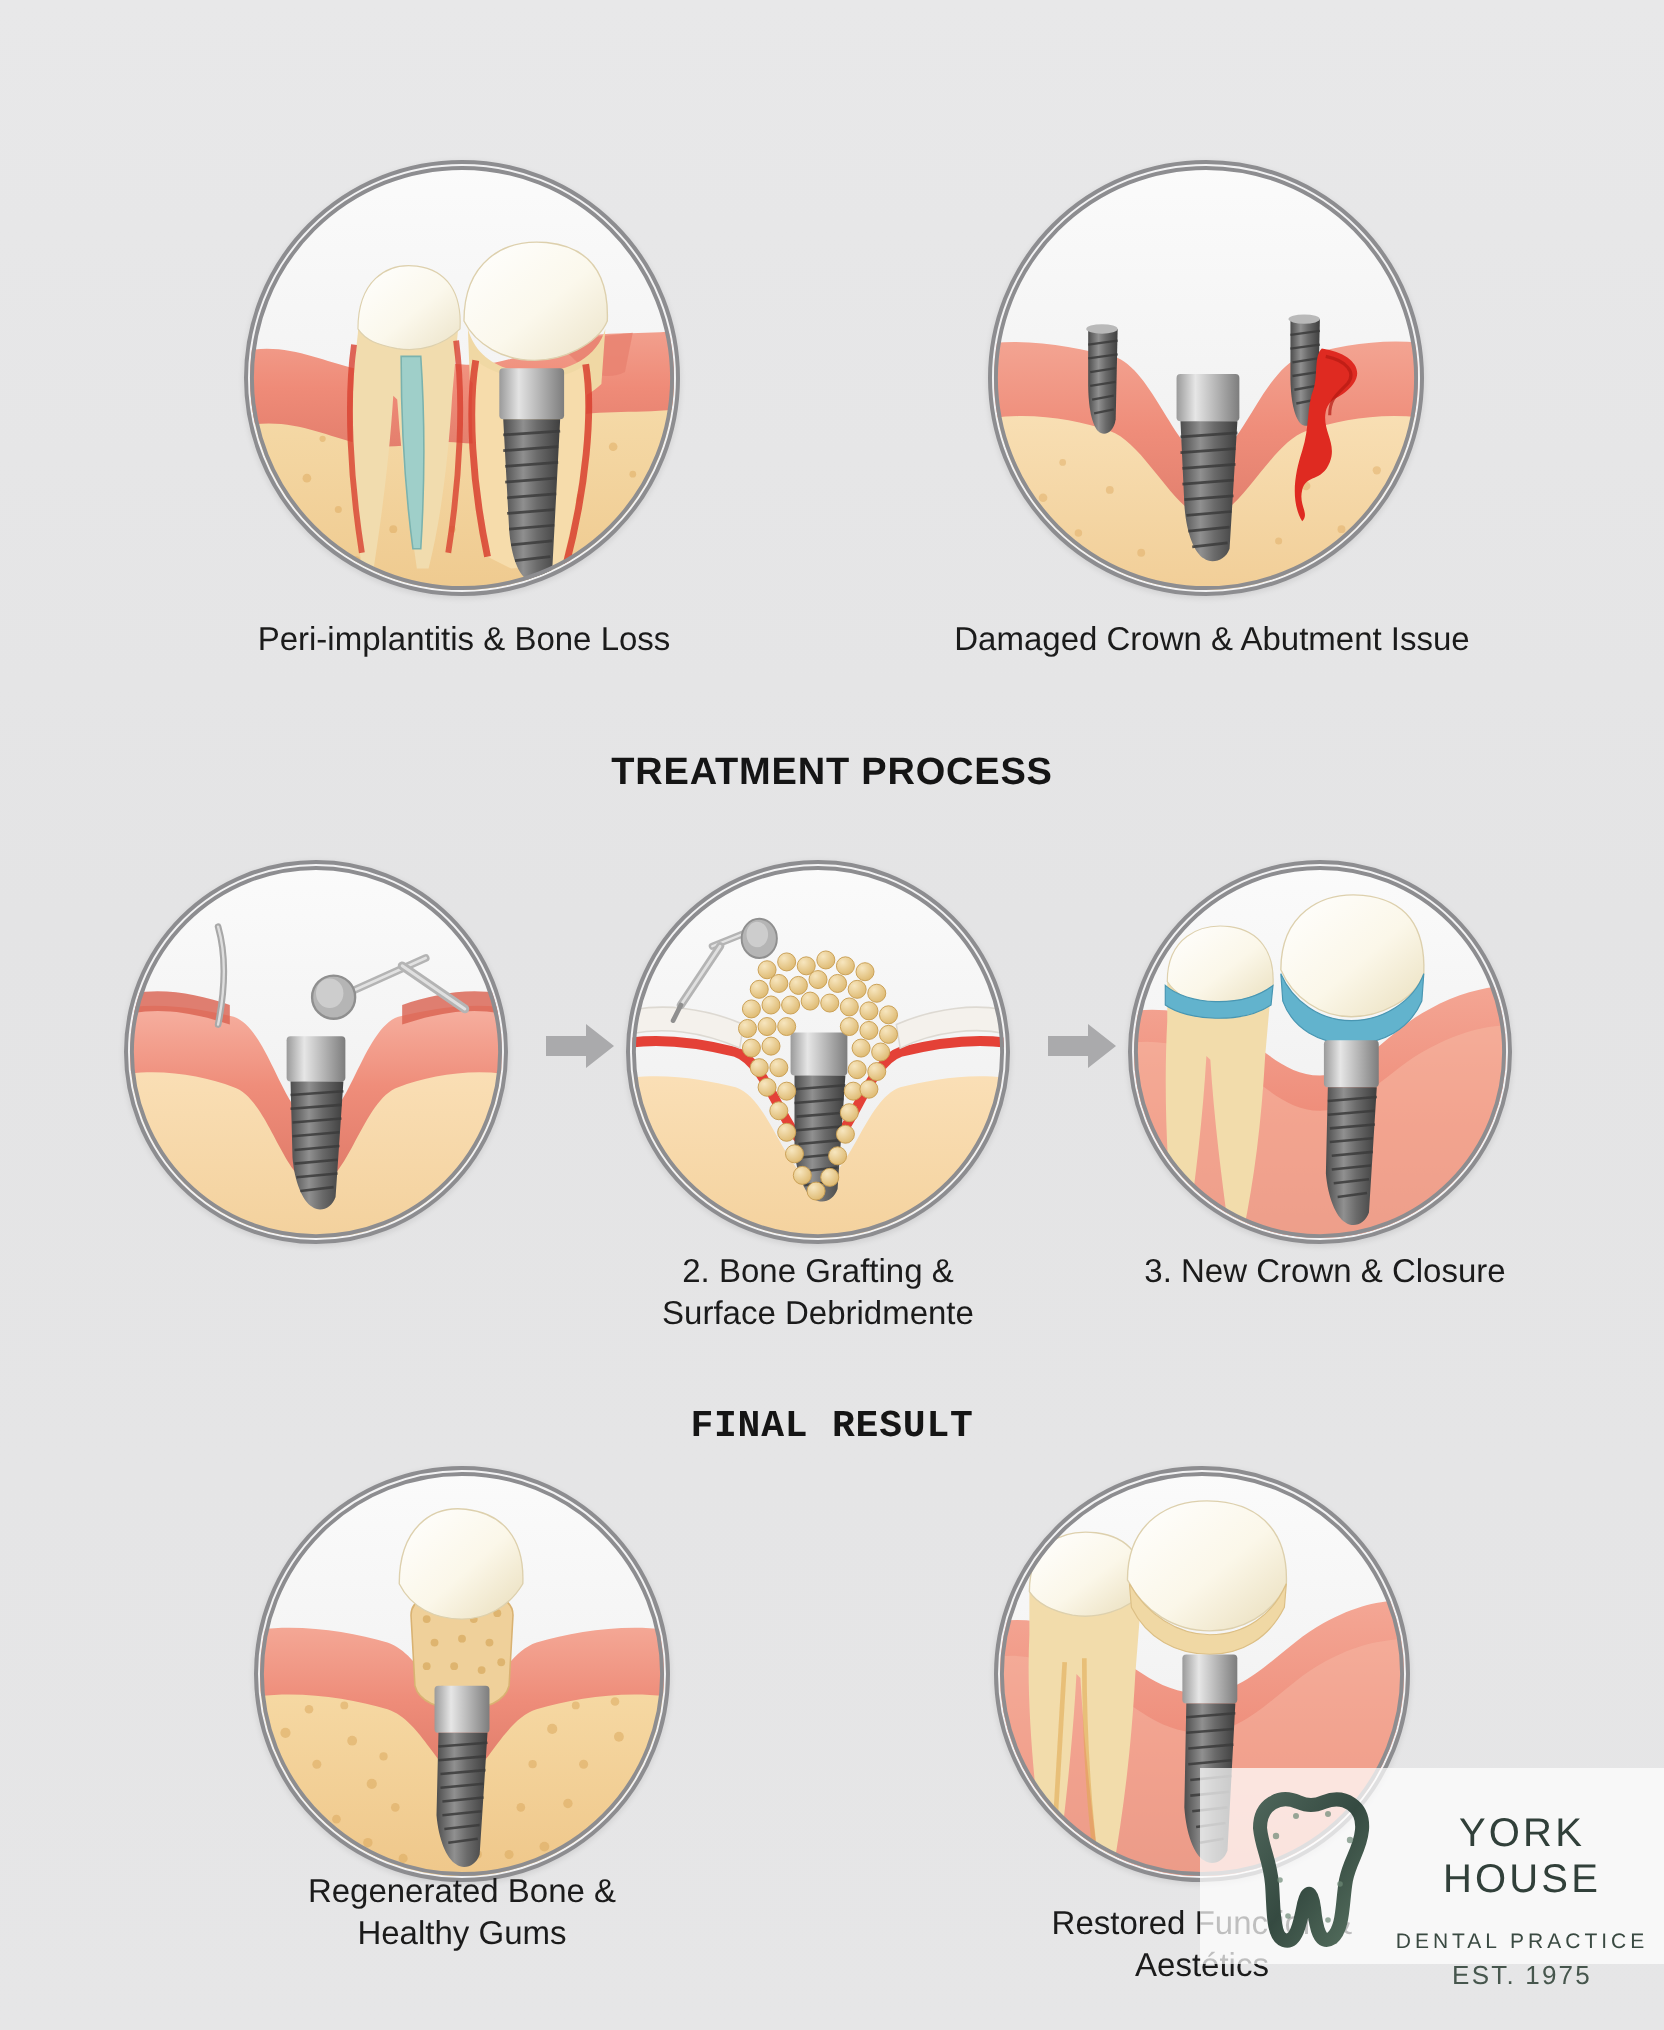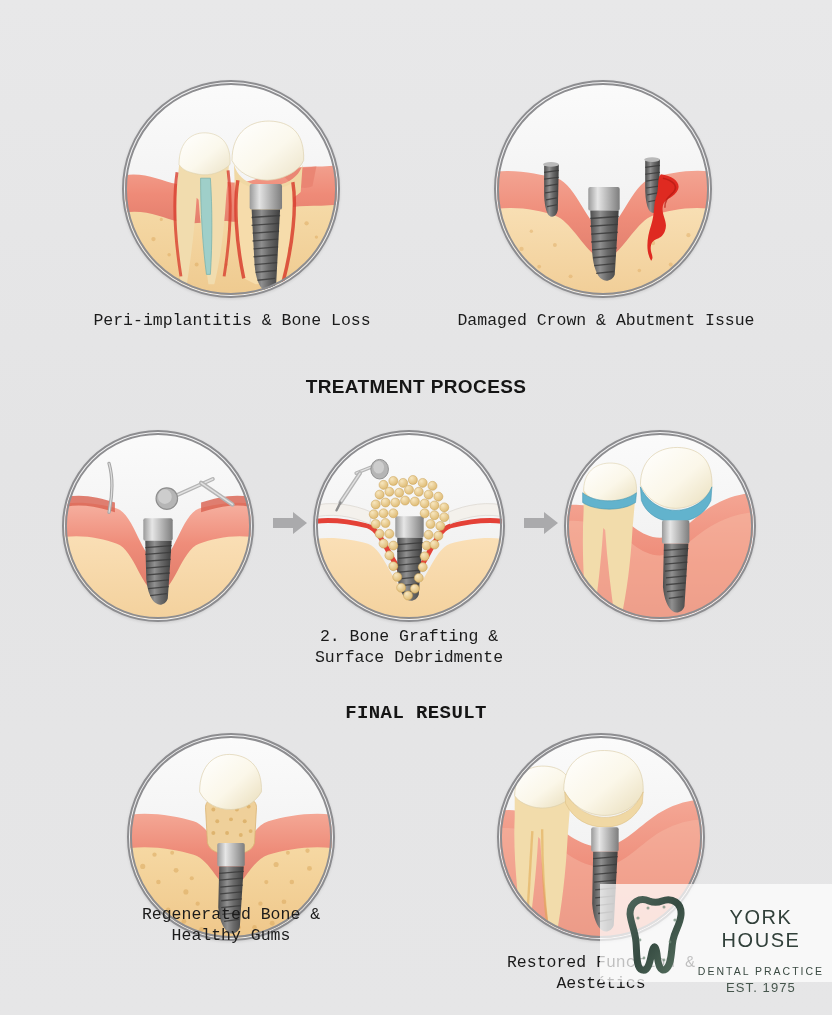--- a/index.html
+++ b/index.html
@@ -49,21 +49,20 @@
   }
   .circle svg { display:block; width:100%; height:100%; }
 
   
   .caption {
     position: absolute;
     text-align: center;
     font-size: 16.5px;
     line-height: 21px;
     color: #1b1b1b;
-    font-family: Liberation Mono, monospace;
   }
 
   
   .arrow {
     position: absolute;
     width: 34px;
     height: 26px;
   }
 
   
@@ -632,20 +631,23 @@
         </g>
       </g>
       <circle cx="96" cy="96" r="94" fill="none" stroke="#8d8d90" stroke-width="2"></circle>
     </svg>
   </div>
 
   <div class="caption" style="left:289px; top:626px; width:240px;">
     <div>2. Bone Grafting &amp;</div>
     <div>Surface Debridmente</div>
   </div>
+  <div class="caption" style="left:545px; top:626px; width:235px;">
+    <div>3. New Crown &amp; Closure</div>
+  </div>
 
   <div class="section-title" id="title-final">FINAL RESULT</div>
 
   <div class="circle" style="left:127px; top:733px; width:208px; height:208px;">
     <svg viewBox="0 0 208 208" xmlns="http://www.w3.org/2000/svg">
       <defs>
         <linearGradient id="g6bg" x1="0" y1="0" x2="0" y2="1">
           <stop offset="0" stop-color="#fbfbfb"></stop>
             <stop offset="1" stop-color="#ececec"></stop>
         </linearGradient>
@@ -757,21 +759,21 @@
           <line x1="94" y1="169" x2="115" y2="167"></line>
             <line x1="94" y1="176" x2="114" y2="174"></line>
           <line x1="95" y1="183" x2="113" y2="181"></line>
             <line x1="97" y1="190" x2="112" y2="188"></line>
         </g>
       </g>
       <circle cx="104" cy="104" r="102" fill="none" stroke="#8d8d90" stroke-width="2"></circle>
     </svg>
   </div>
 
-  <div class="caption" style="left:100px; top:904px; width:262px;">
+  <div class="caption" style="left:100px; top:936px; width:262px;">
     <div>Regenerated Bone &amp;</div>
     <div>Healthy Gums</div>
   </div>
 
   <div class="circle" style="left:497px; top:733px; width:208px; height:208px;">
     <svg viewBox="0 0 208 208" xmlns="http://www.w3.org/2000/svg">
       <defs>
         <linearGradient id="g7bg" x1="0" y1="0" x2="0" y2="1">
           <stop offset="0" stop-color="#fbfbfb"></stop>
             <stop offset="1" stop-color="#ececec"></stop>

